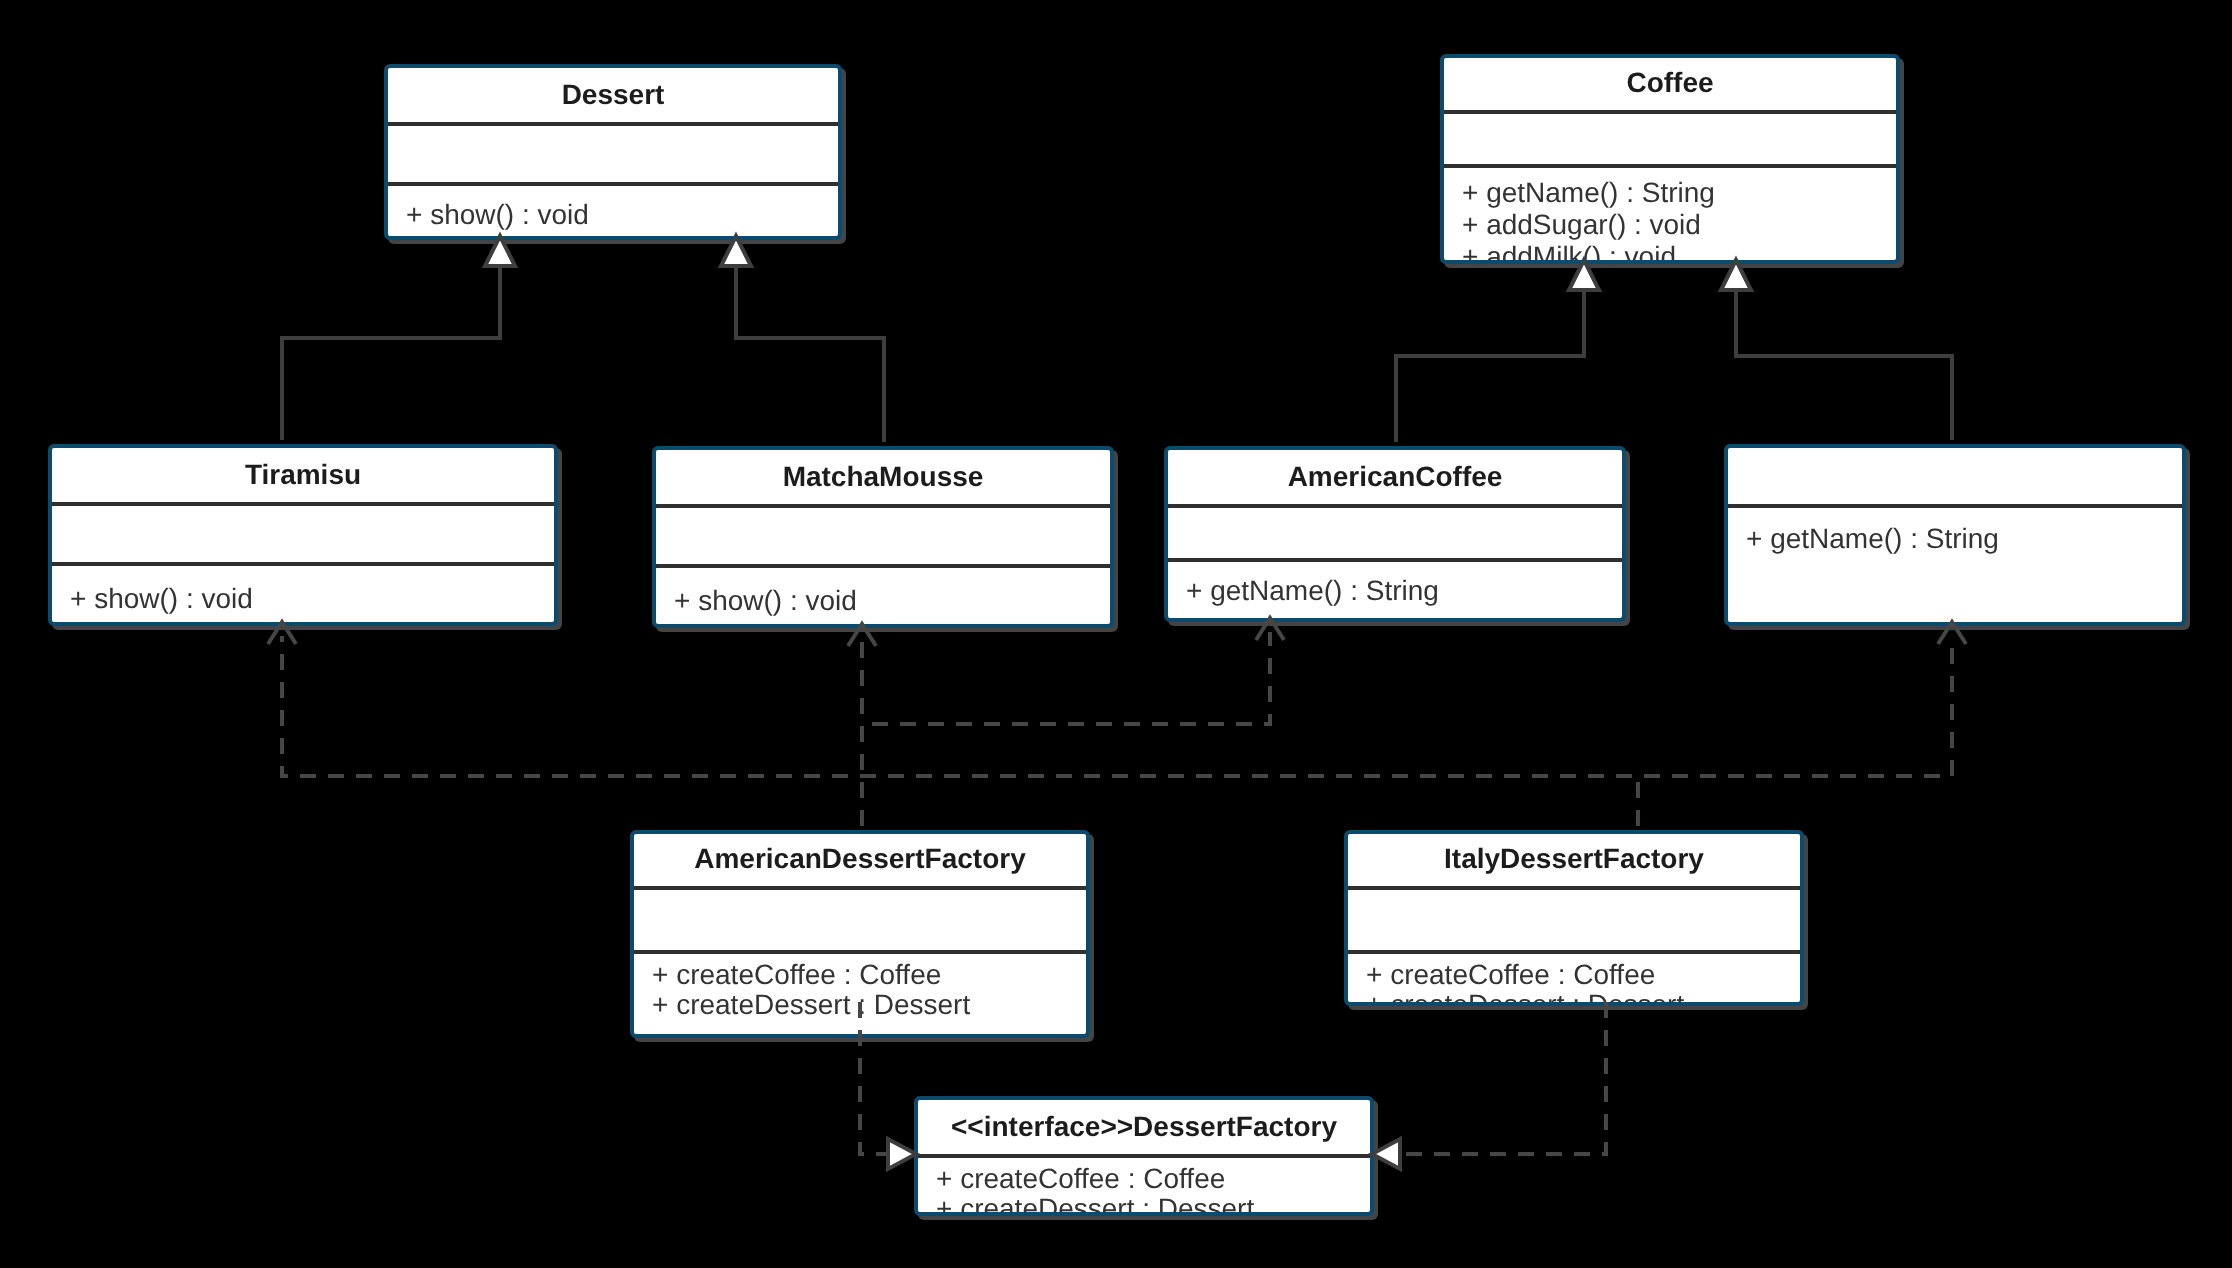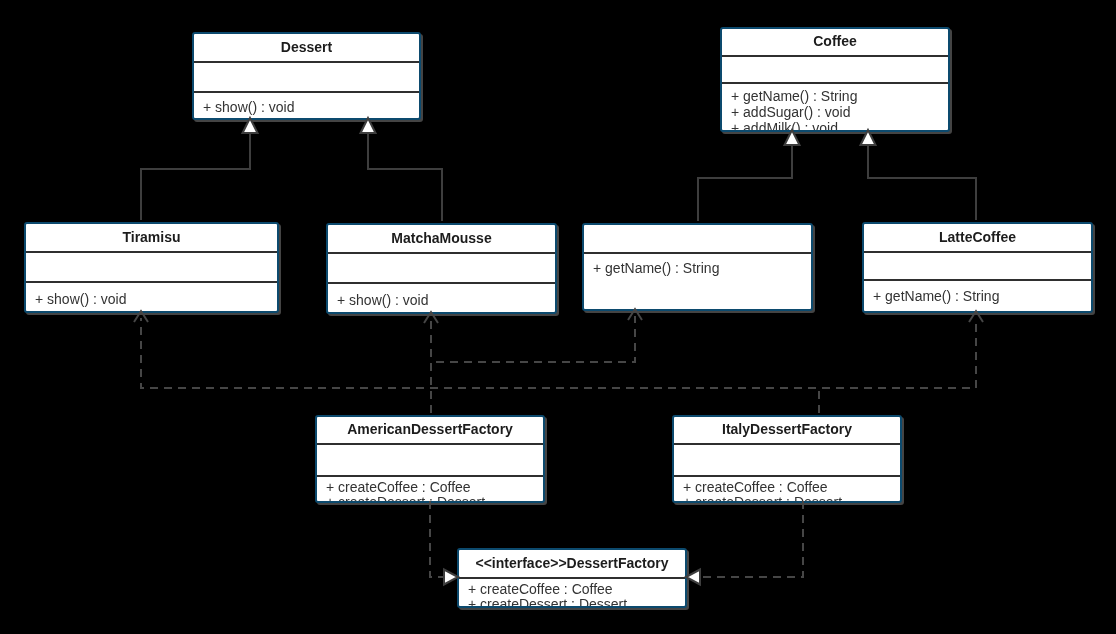--- a/index.html
+++ b/index.html
@@ -80,35 +80,35 @@
 
   <div class="uml-box" style="left:326px;top:223px;width:231px;height:91px">
     <div class="cmp title" style="height:27px;line-height:26px">MatchaMousse</div>
     <div class="cmp" style="height:30px"></div>
     <div class="cmp methods" style="padding-top:8px">
       <div class="mline">+ show() : void</div>
     </div>
   </div>
 
   <div class="uml-box" style="left:582px;top:223px;width:231px;height:88px">
+    <div class="cmp title" style="height:27px;line-height:26px">AmericanCoffee</div>
     <div class="cmp" style="height:27px"></div>
     <div class="cmp methods" style="padding-top:6px">
       <div class="mline">+ getName() : String</div>
     </div>
   </div>
 
   <div class="uml-box" style="left:862px;top:222px;width:231px;height:91px">
-    <div class="cmp title" style="height:27px;line-height:26px">LatteCoffee</div>
     <div class="cmp" style="height:28px"></div>
     <div class="cmp methods" style="padding-top:7px">
       <div class="mline">+ getName() : String</div>
     </div>
   </div>
 
-  <div class="uml-box" style="left:315px;top:415px;width:230px;height:88px">
+  <div class="uml-box" style="left:315px;top:415px;width:230px;height:104px">
     <div class="cmp title" style="height:26px;line-height:25px">AmericanDessertFactory</div>
     <div class="cmp" style="height:32px"></div>
     <div class="cmp methods tight" style="padding-top:3px">
       <div class="mline">+ createCoffee : Coffee</div>
       <div class="mline">+ createDessert : Dessert</div>
     </div>
   </div>
 
   <div class="uml-box" style="left:672px;top:415px;width:230px;height:88px">
     <div class="cmp title" style="height:26px;line-height:25px">ItalyDessertFactory</div>

